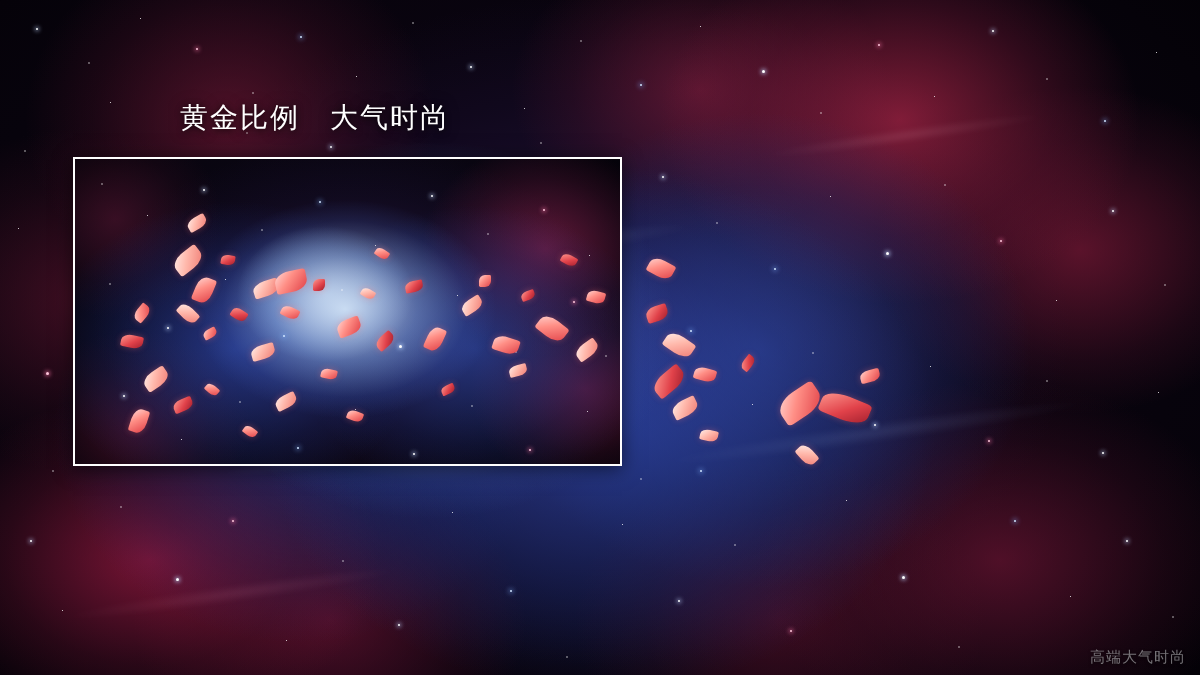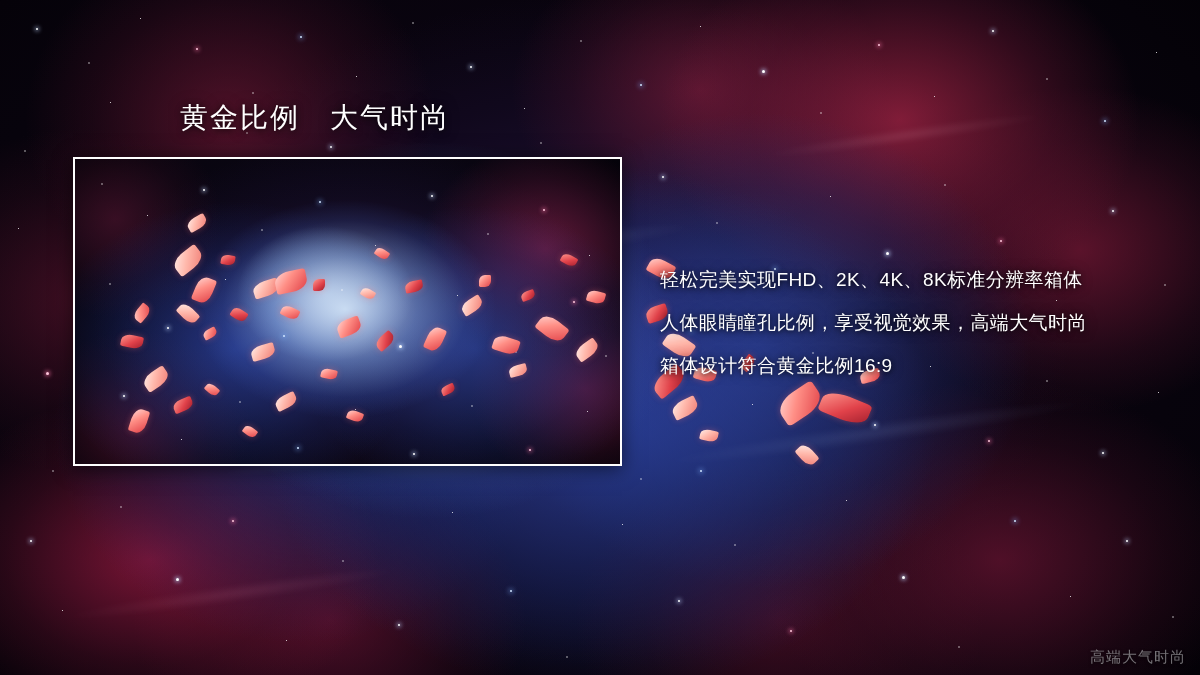--- a/index.html
+++ b/index.html
@@ -326,21 +326,16 @@
       <div class="petal deep" style="left:486px;top:96px;  width:16px;height:10px;transform:rotate(28deg);"></div>
       <div class="petal pale" style="left:500px;top:184px; width:24px;height:14px;transform:rotate(-36deg);"></div>
       <div class="petal" style="left:512px;top:132px; width:18px;height:12px;transform:rotate(16deg);"></div>
       <div class="petal deep" style="left:366px;top:226px; width:14px;height:9px;transform:rotate(-24deg);"></div>
       <div class="petal" style="left:272px;top:252px; width:16px;height:10px;transform:rotate(20deg);"></div>
       <div class="petal pale" style="left:112px;top:58px;  width:20px;height:12px;transform:rotate(-30deg);"></div>
       <div class="petal" style="left:300px;top:90px;  width:14px;height:9px;transform:rotate(34deg);"></div>
     </div>
   </div>
 
-  <div class="body-text">
-    <div class="line">轻松完美实现FHD、2K、4K、8K标准分辨率箱体</div>
-    <div class="line">人体眼睛瞳孔比例，享受视觉效果，高端大气时尚</div>
-    <div class="line">箱体设计符合黄金比例16:9</div>
-  </div>
 
   <div class="watermark">高端大气时尚</div>
 
 </div>
 
 </body></html>

